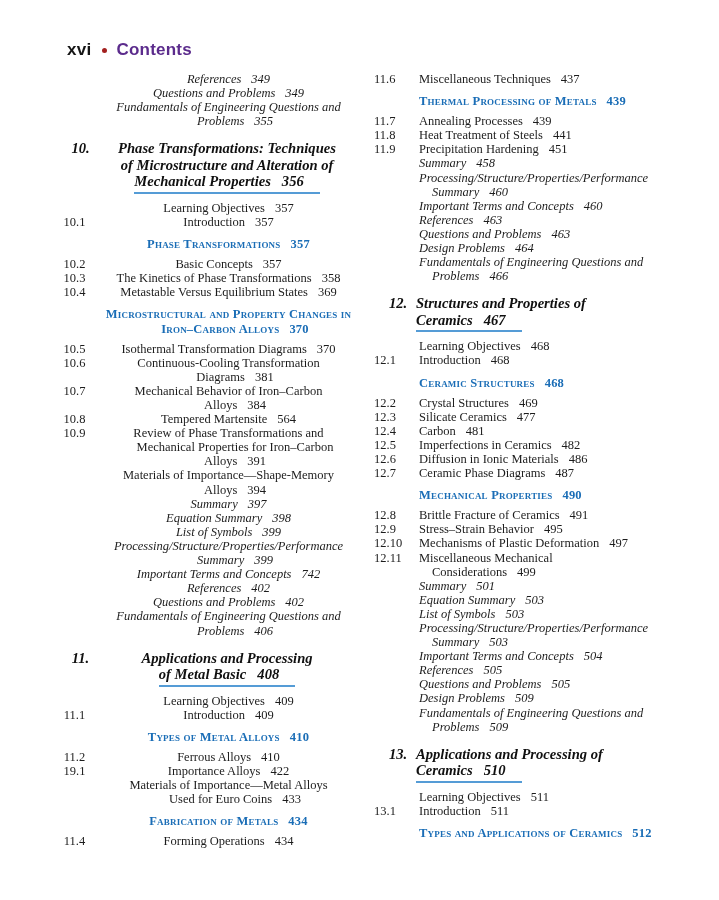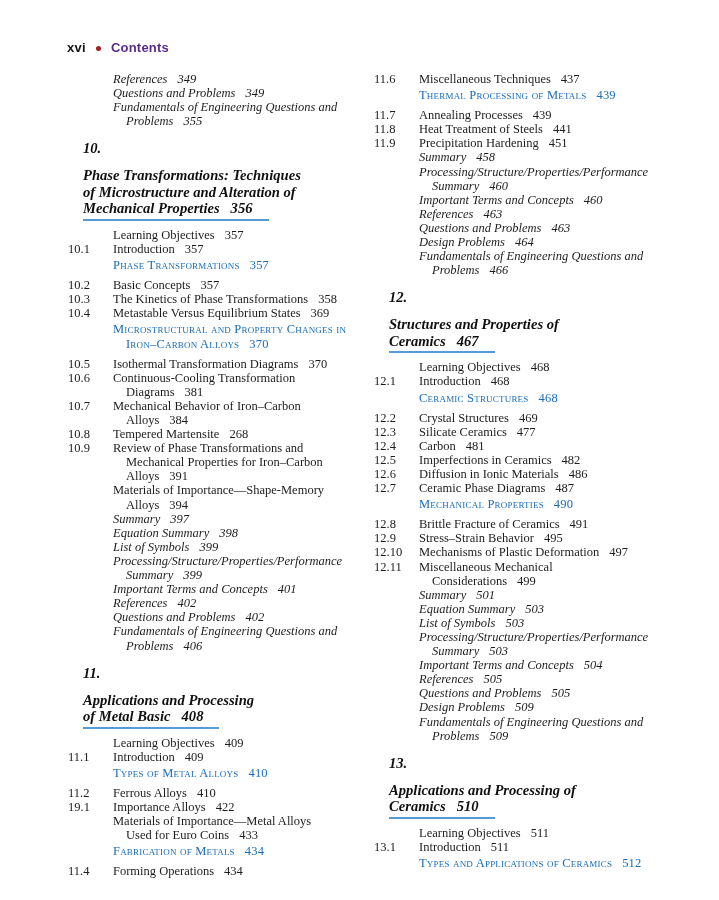--- a/index.html
+++ b/index.html
@@ -16,64 +16,63 @@
     color:var(--ink);
     -webkit-font-smoothing:antialiased;
   }
   .page{position:relative;width:719px;height:900px;overflow:hidden;background:#fff;}
 
   
   .hdr{
     position:absolute;left:67px;top:40px;
     display:flex;align-items:center;
     font-family:"Liberation Sans", sans-serif;
-    font-weight:bold;font-size:13px;
+    font-weight:bold;font-size:17px;
   }
   .hdr .pgnum{color:#151515;letter-spacing:.3px;}
   .hdr .dot{
     width:5px;height:5px;border-radius:50%;
     background:var(--bullet);
     margin:1px 10px 0 10px;
   }
   .hdr .ttl{color:var(--purple);letter-spacing:.2px;}
 
   
   .col{
     position:absolute;top:72px;width:308px;
     font-size:12.5px;line-height:14.1px;
   }
-  .col-left{left:68px;}
+  .col-left{left:52px;text-align:center;}
   .col-right{left:374px;}
 
   
   .entry{display:flex;}
   .entry .num{flex:0 0 45px;}
   .entry .etext{flex:1;}
   .entry.ital{font-style:italic;}
   .cont{padding-left:13px;}
   .pg{padding-left:10px;}
 
   
   .schead{
-    margin:2px 0 6px 45px;
+    margin:8px 0 6px 45px;
     color:var(--blue);
-    font-weight:normal;
+    font-weight:bold;
     font-variant:small-caps;
     letter-spacing:.2px;
   }
   .schead .pg{color:var(--blue);}
 
   
   .chapter{
     display:flex;
     margin:12px 0 7px 15px;
     font-weight:bold;font-style:italic;
     font-size:14.6px;line-height:16.5px;
     color:#101010;
-    flex-direction:column;
   }
   .chapter .ch-num{flex:0 0 27px;}
   .chapter .ch-title{flex:1;}
   .ch-last{
     display:inline-block;
     border-bottom:2px solid var(--underline);
     padding:0 16px 2px 0;
   }
   .ch-page{padding-left:11px;}
 </style>
@@ -132,21 +131,21 @@
       <div class="entry">
         <span class="num">10.6</span>
         <span class="etext"><span>Continuous-Cooling Transformation</span><br><span class="cont">Diagrams</span><span class="pg">381</span></span>
       </div>
       <div class="entry">
         <span class="num">10.7</span>
         <span class="etext"><span>Mechanical Behavior of Iron–Carbon</span><br><span class="cont">Alloys</span><span class="pg">384</span></span>
       </div>
       <div class="entry">
         <span class="num">10.8</span>
-        <span class="etext"><span>Tempered Martensite</span><span class="pg">268</span></span>
+        <span class="etext"><span>Tempered Martensite</span><span class="pg">564</span></span>
       </div>
       <div class="entry">
         <span class="num">10.9</span>
         <span class="etext"><span>Review of Phase Transformations and</span><br><span class="cont">Mechanical Properties for Iron–Carbon</span><br><span class="cont">Alloys</span><span class="pg">391</span></span>
       </div>
       <div class="entry">
         <span class="num"></span>
         <span class="etext"><span>Materials of Importance—Shape-Memory</span><br><span class="cont">Alloys</span><span class="pg">394</span></span>
       </div>
       <div class="entry ital">
@@ -160,21 +159,21 @@
       <div class="entry ital">
         <span class="num"></span>
         <span class="etext"><span>List of Symbols</span><span class="pg">399</span></span>
       </div>
       <div class="entry ital">
         <span class="num"></span>
         <span class="etext"><span>Processing/Structure/Properties/Performance</span><br><span class="cont">Summary</span><span class="pg">399</span></span>
       </div>
       <div class="entry ital">
         <span class="num"></span>
-        <span class="etext"><span>Important Terms and Concepts</span><span class="pg">401</span></span>
+        <span class="etext"><span>Important Terms and Concepts</span><span class="pg">742</span></span>
       </div>
       <div class="entry ital">
         <span class="num"></span>
         <span class="etext"><span>References</span><span class="pg">402</span></span>
       </div>
       <div class="entry ital">
         <span class="num"></span>
         <span class="etext"><span>Questions and Problems</span><span class="pg">402</span></span>
       </div>
       <div class="entry ital">

